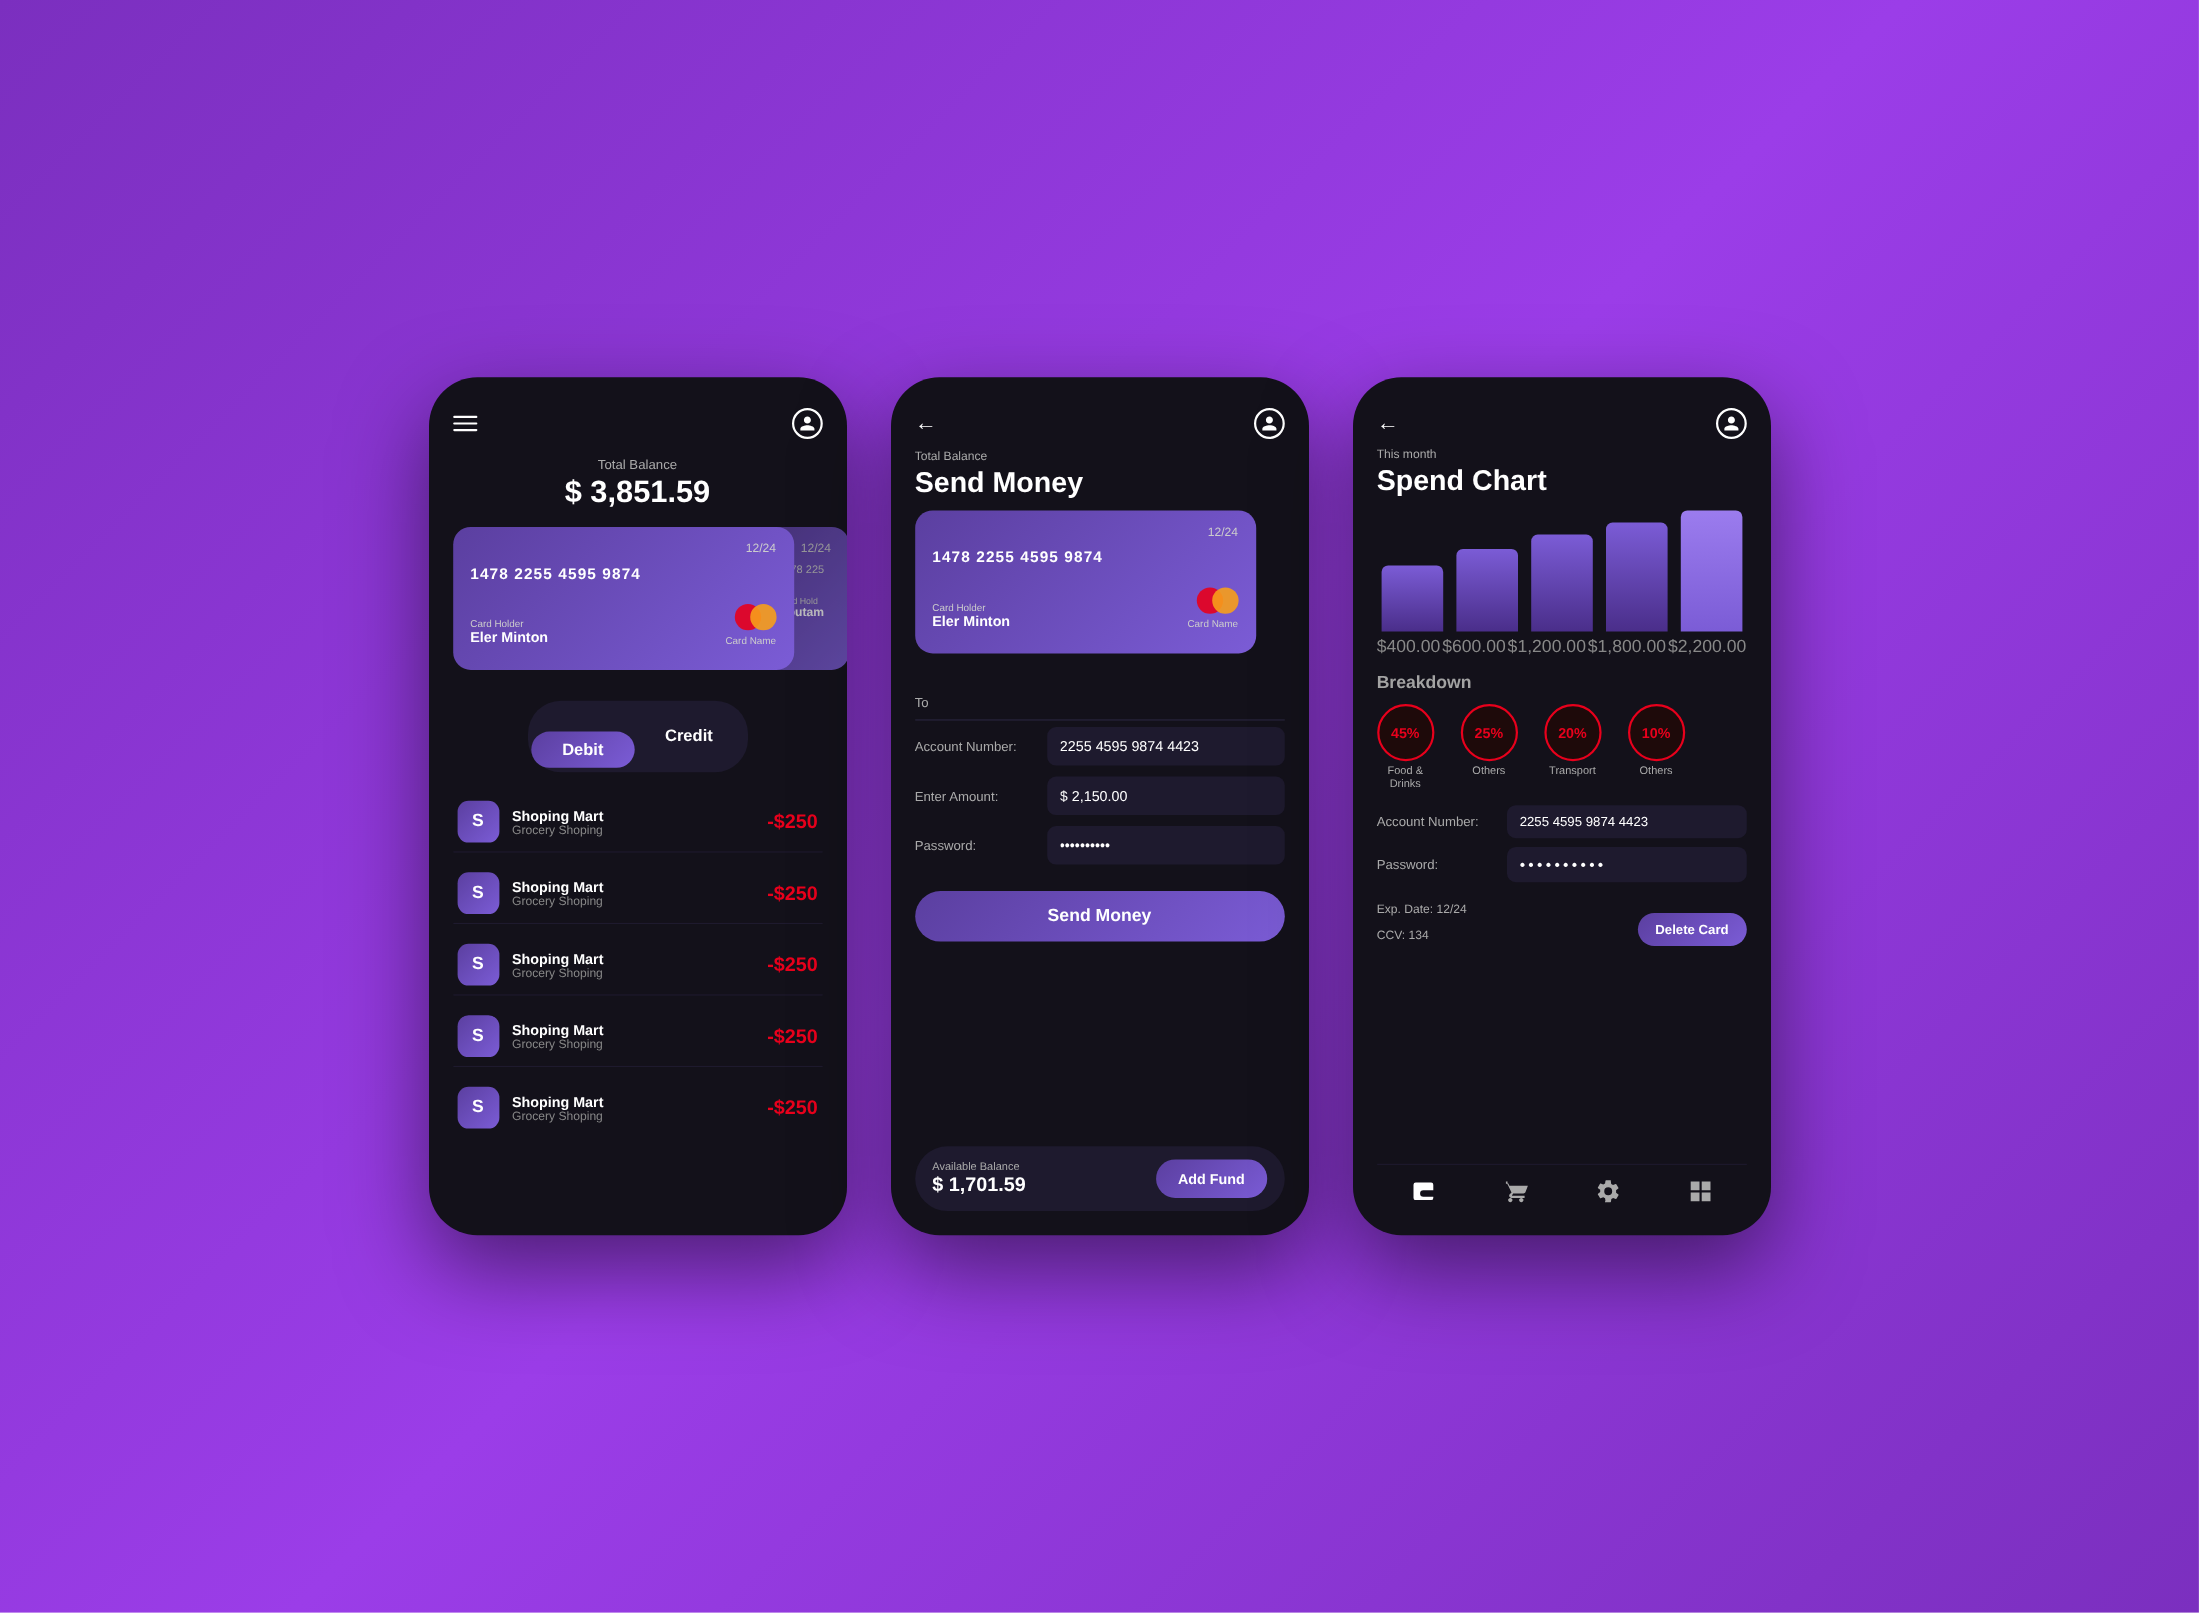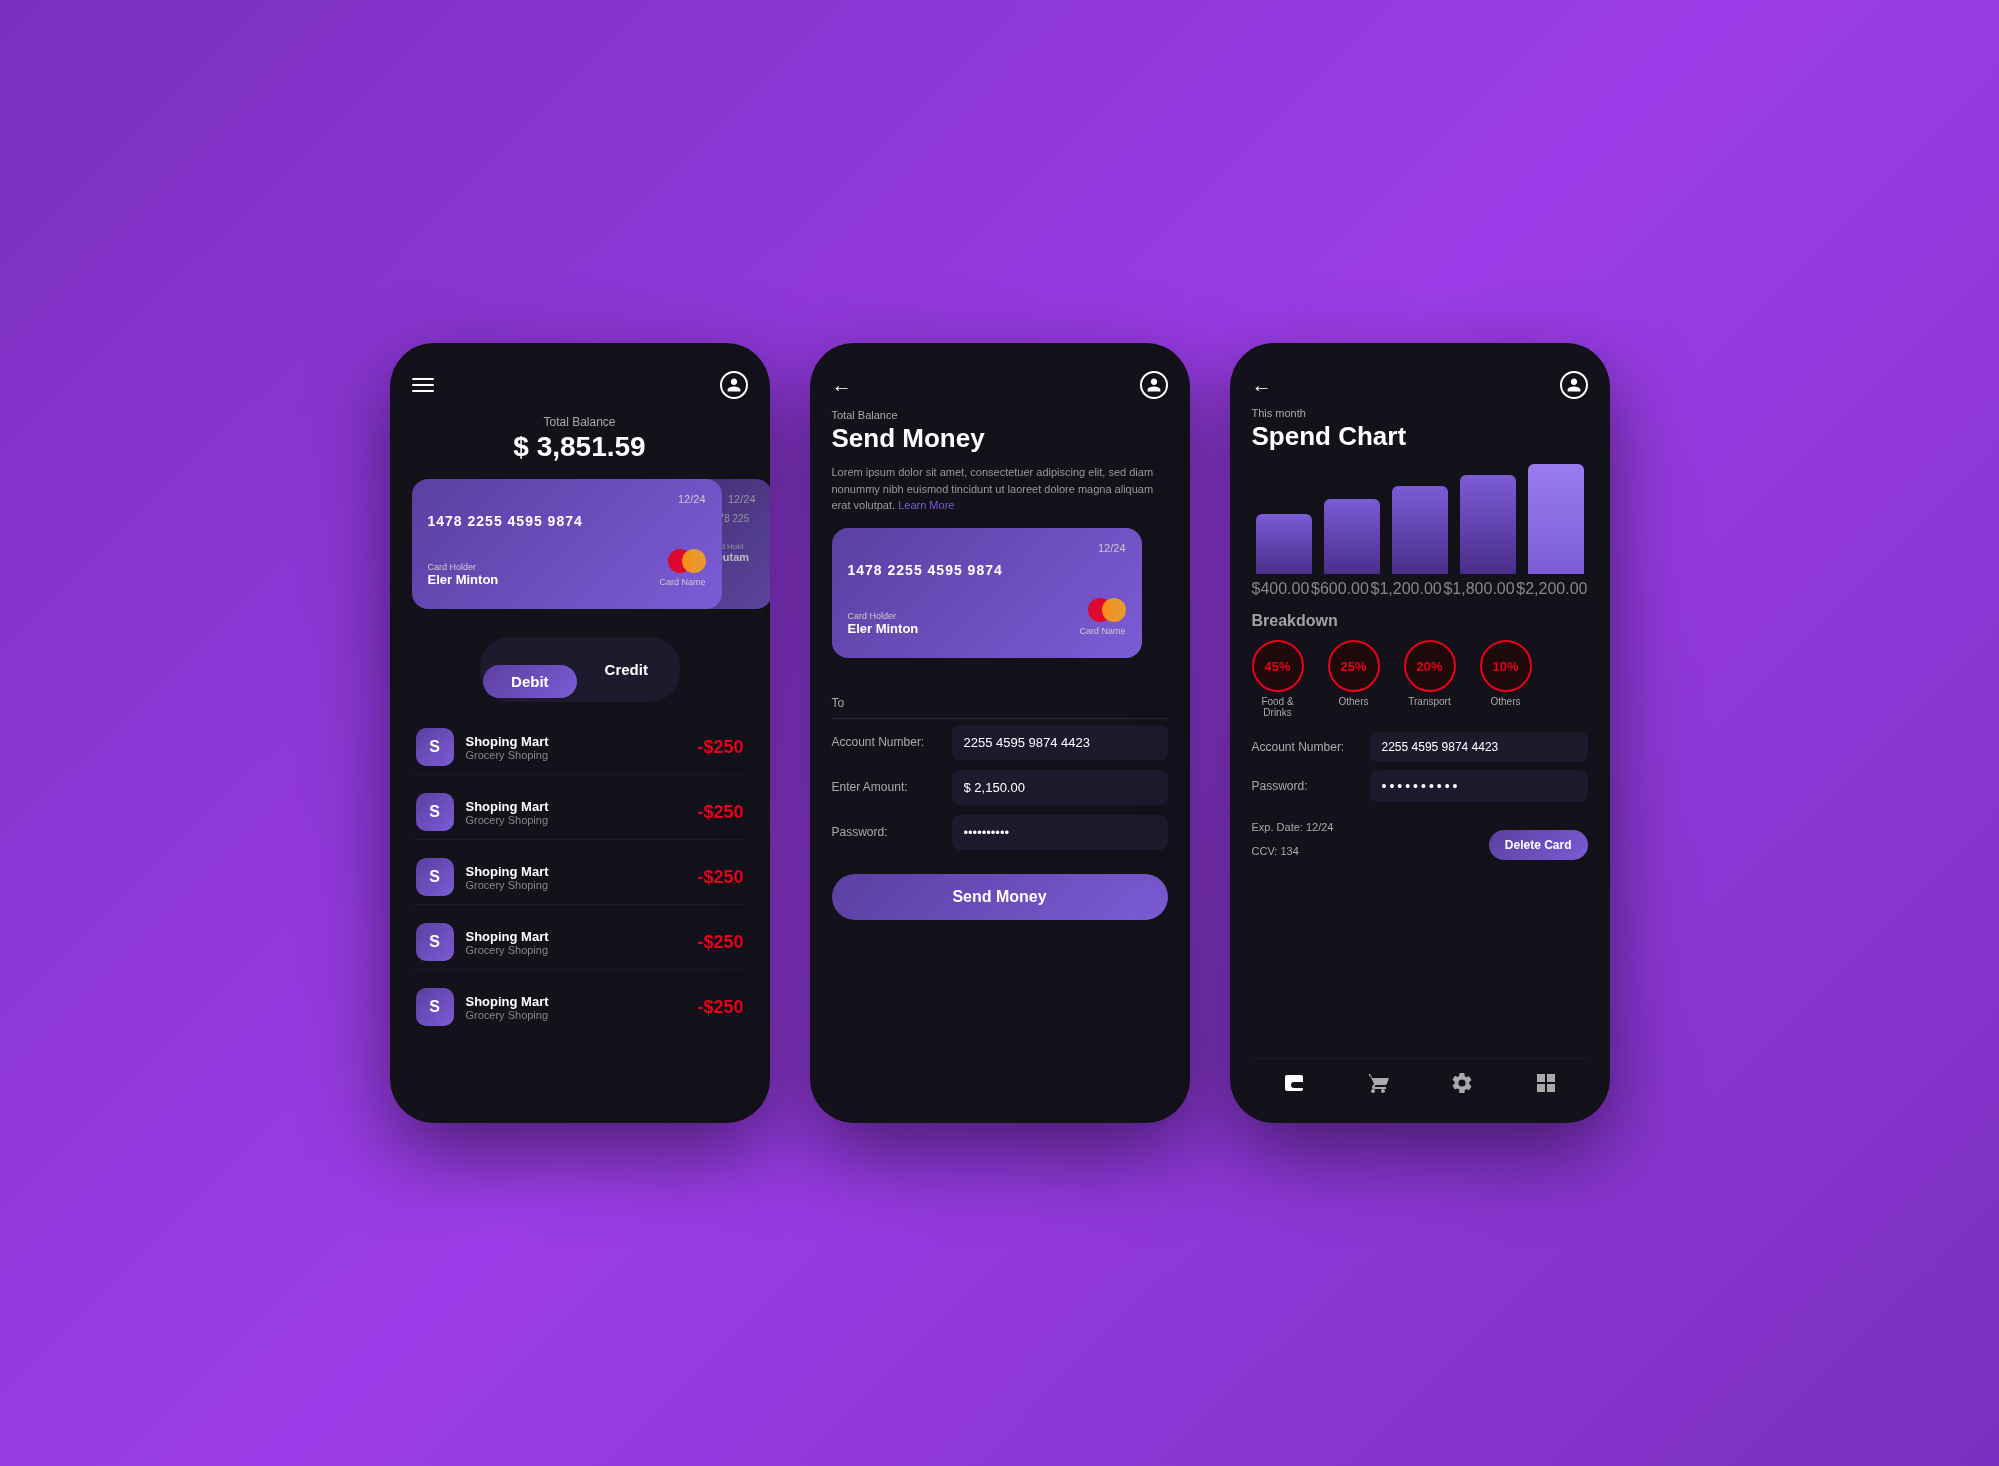--- a/index.html
+++ b/index.html
@@ -359,23 +359,20 @@
     <div class="back-arrow">←</div>
     <div class="user-icon-circle">
       <svg viewBox="0 0 24 24" style="width:16px;height:16px;fill:#fff;">
           <path d="M12 12c2.7 0 4.8-2.1 4.8-4.8S14.7 2.4 12 2.4 7.2 4.5 7.2 7.2 9.3 12 12 12zm0 2.4c-3.2 0-9.6 1.6-9.6 4.8v2.4h19.2v-2.4c0-3.2-6.4-4.8-9.6-4.8z"></path>
         </svg>
     </div>
   </div>
 
   <div class="total-balance-small">Total Balance</div>
   <div class="send-money-title">Send Money</div>
-  <div class="send-money-desc">
-    <span>Lorem ipsum dolor sit amet, consectetuer adipiscing elit, sed diam nonummy nibh euismod tincidunt ut laoreet dolore magna aliquam erat volutpat.</span> <a href="#">Learn More</a>
-  </div>
 
   <div class="cards-container">
     <div class="card main">
       <div class="card-expiry">12/24</div>
       <div class="card-number">1478 2255 4595 9874</div>
       <div class="card-bottom">
         <div>
           <div class="card-holder-label">Card Holder</div>
           <div class="card-holder-name">Eler Minton</div>
         </div>
@@ -402,20 +399,27 @@
       <input class="form-input" type="text" value="$ 2,150.00" style="">
     </div>
     <div class="form-row">
       <div class="form-label">Password:</div>
       <input class="form-input" type="password" value="••••••••••" style="">
     </div>
   </div>
 
   <button class="send-money-btn">Send Money</button>
 
+  <div class="bottom-balance-bar">
+    <div>
+      <div class="avail-label">Available Balance</div>
+      <div class="avail-amount">$ 1,701.59</div>
+    </div>
+    <button class="add-fund-btn">Add Fund</button>
+  </div>
 </div>
 
 <div class="phone phone3">
   <div class="top-bar">
     <div class="back-arrow">←</div>
     <div class="user-icon-circle">
       <svg viewBox="0 0 24 24" style="width:16px;height:16px;fill:#fff;">
           <path d="M12 12c2.7 0 4.8-2.1 4.8-4.8S14.7 2.4 12 2.4 7.2 4.5 7.2 7.2 9.3 12 12 12zm0 2.4c-3.2 0-9.6 1.6-9.6 4.8v2.4h19.2v-2.4c0-3.2-6.4-4.8-9.6-4.8z"></path>
         </svg>
     </div>

